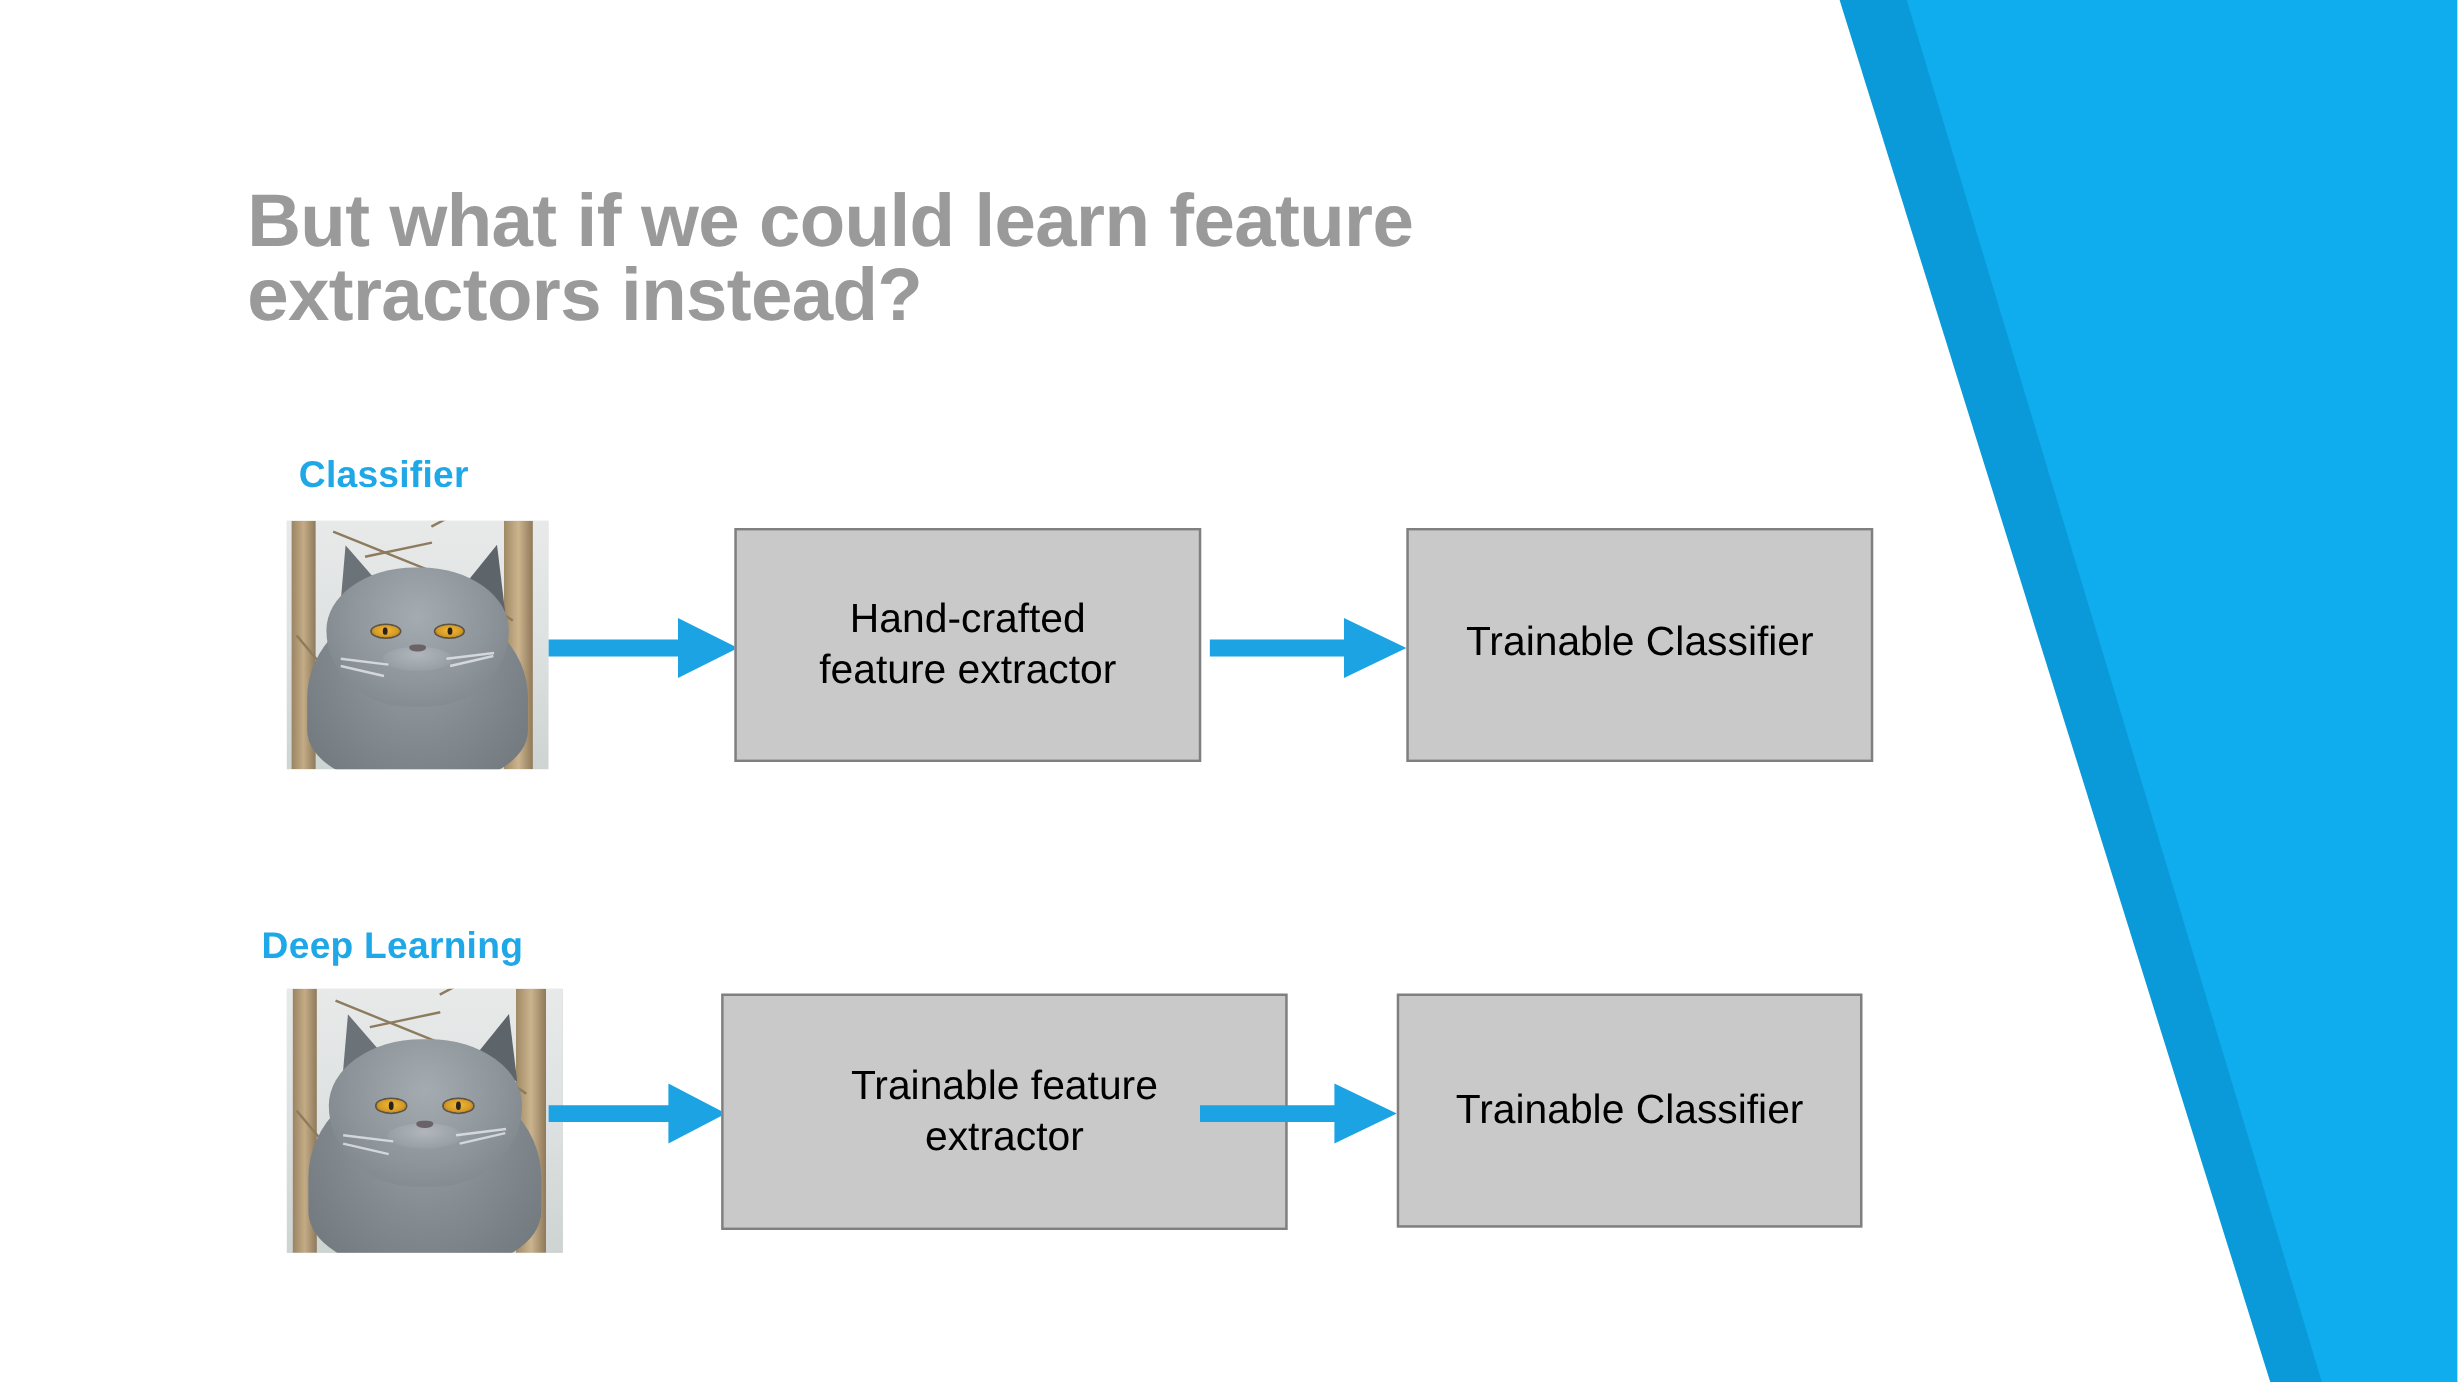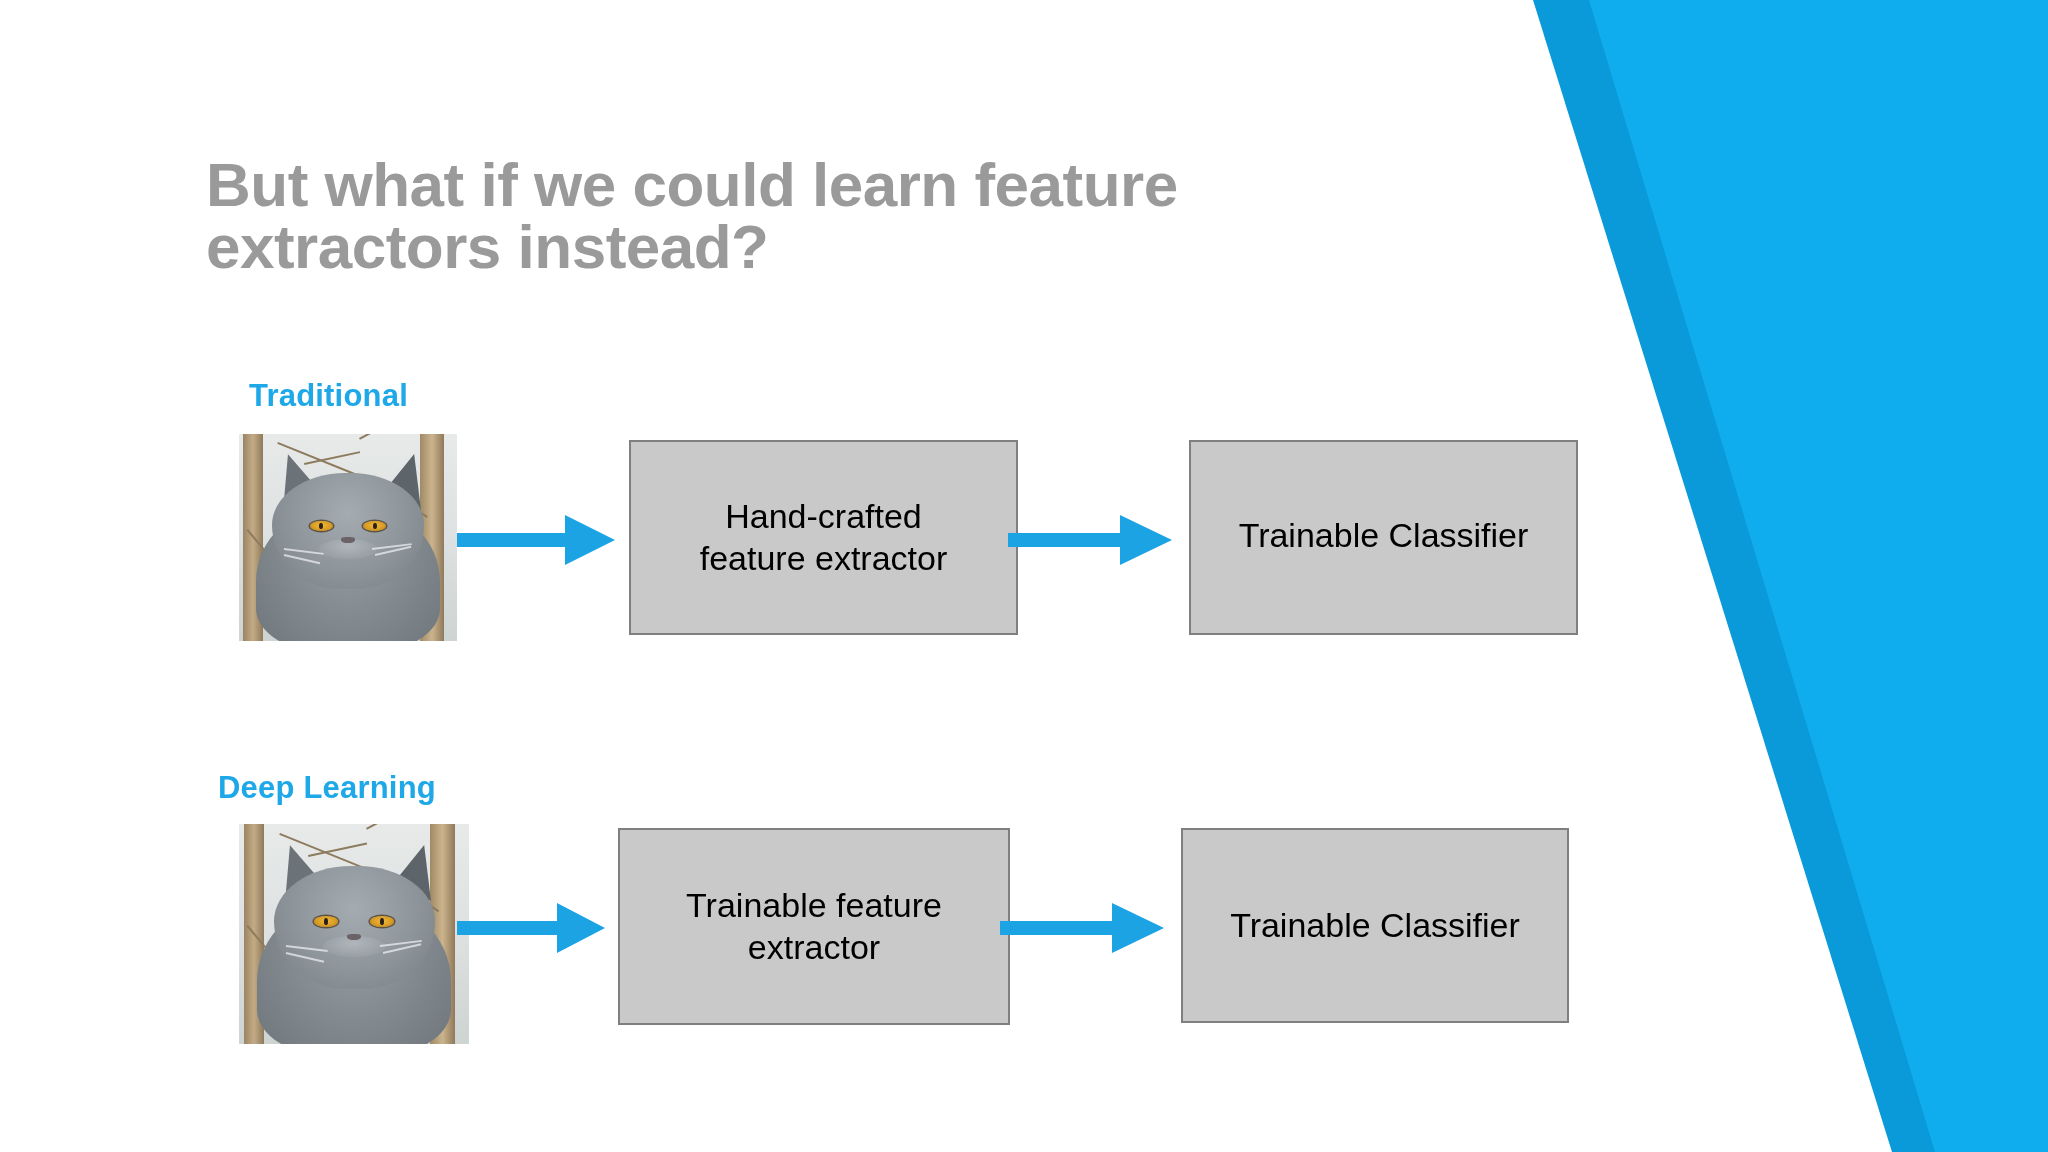--- a/index.html
+++ b/index.html
@@ -159,44 +159,43 @@
     border: 2px solid #7f7f7f;
     box-sizing: border-box;
     display: flex;
     align-items: center;
     justify-content: center;
     text-align: center;
     color: #000000;
     font-size: 34px;
     line-height: 1.22;
     font-family: "Liberation Sans", sans-serif;
-    margin-left: 17px;
   }
   .box-hand     { left: 612px; top: 440px; width: 389px; height: 195px; }
   .box-class1   { left: 1172px; top: 440px; width: 389px; height: 195px;
                   align-items: center; }
   .box-class1 .box-text { transform: translateY(-2px); }
-  .box-train    { left: 601px; top: 828px; width: 392px; height: 197px; }
+  .box-train    { left: 601px; top: 828px; width: 472px; height: 197px; }
   .box-class2   { left: 1164px; top: 828px; width: 388px; height: 195px; }
   .box-text { padding: 0 14px; white-space: pre-line; }
 </style>
 </head>
 <body>
 
 <div class="slide">
 
   <svg class="deco-layer" viewBox="0 0 2048 1152" preserveAspectRatio="none">
     <polygon points="1533,0 1640,0 2048,1152 1892,1152" fill="#0A9AD9"></polygon>
     <polygon points="1589,0 2048,0 2048,1152 1935,1152" fill="#0FADEE"></polygon>
   </svg>
 
   <div class="title">But what if we could learn feature
 extractors instead?</div>
 
-  <div class="section-label label-traditional">Traditional</div>
+  <div class="section-label label-traditional">Classifier</div>
 
   <div class="cat-photo cat-row1">
     <div class="cat-bg"></div>
     <div class="trunk-l"></div>
     <div class="trunk-r"></div>
     <div class="branch thin" style="left:18%;top:4%;width:40%;height:2px;transform:rotate(22deg);"></div>
     <div class="branch thin" style="left:55%;top:2%;width:34%;height:2px;transform:rotate(-28deg);"></div>
     <div class="branch thin" style="left:30%;top:14%;width:26%;height:2px;transform:rotate(-12deg);"></div>
     <div class="branch thin" style="left:62%;top:22%;width:30%;height:2px;transform:rotate(34deg);"></div>
     <div class="branch thin" style="left:4%;top:46%;width:24%;height:2px;transform:rotate(50deg);"></div>

